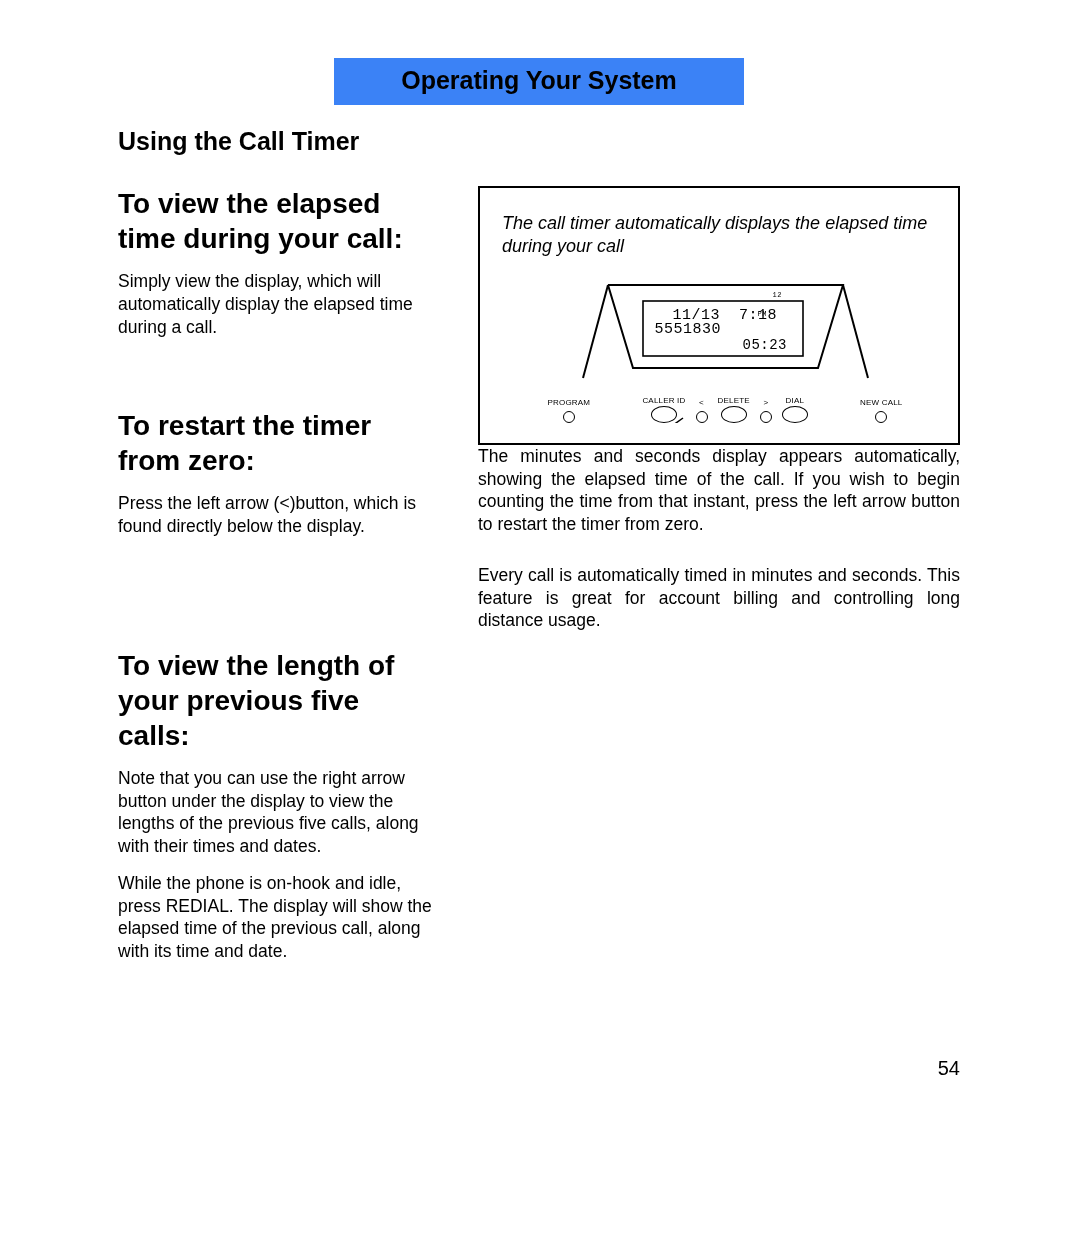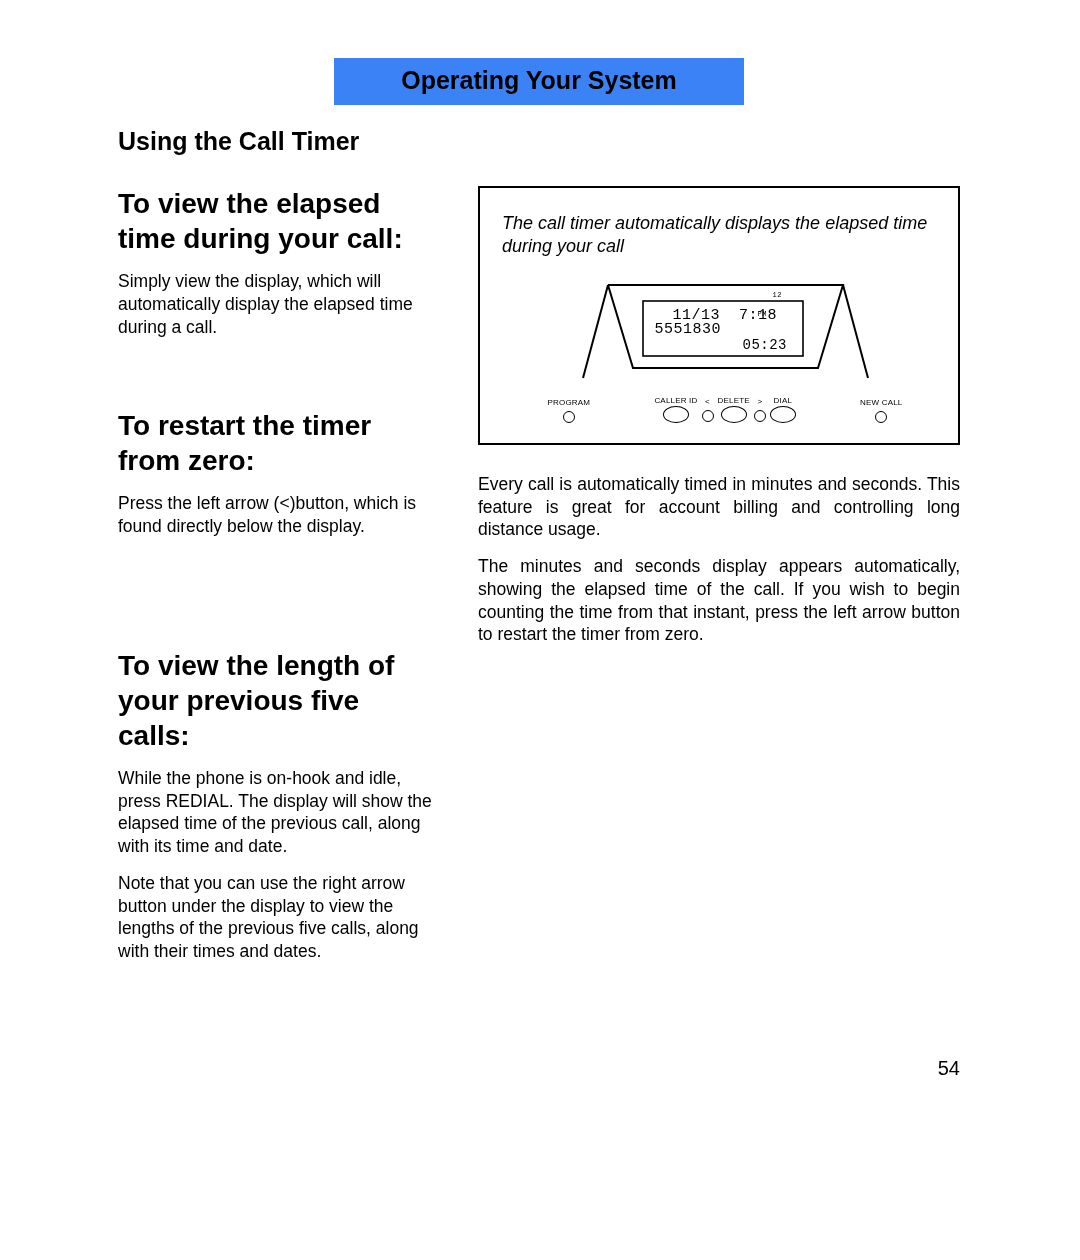--- a/index.html
+++ b/index.html
@@ -126,22 +126,22 @@
   .btn-circle-sm {
     width: 10px;
     height: 10px;
     border: 1.6px solid #000;
     border-radius: 50%;
     background: #fff;
     margin-top: 3px;
   }
   .mid-btns {
     display: flex;
-    gap: 4px;
-    align-items: center;
+    gap: 10px;
+    align-items: flex-end;
   }
 </style>
 </head>
 <body>
 
 <div class="page">
 
   <div class="header-banner">Operating Your System</div>
 
   <div class="section-title">Using the Call Timer</div>
@@ -155,22 +155,22 @@
         <p class="body">Simply view the display, which will automatically display the elapsed time during a call.</p>
       </div>
 
       <div class="block-gap-lg">
         <p class="subhead">To restart the timer from zero:</p>
         <p class="body">Press the left arrow (&lt;)button, which is found directly below the display.</p>
       </div>
 
       <div class="block-gap-xl">
         <p class="subhead">To view the length of your previous five calls:</p>
+        <p class="body">Note that you can use the right arrow button under the display to view the lengths of the previous five calls, along with their times and dates.</p>
         <p class="body">While the phone is on-hook and idle, press REDIAL.  The display will show the elapsed time of the previous call, along with its time and date.</p>
-        <p class="body">Note that you can use the right arrow button under the display to view the lengths of the previous five calls, along with their times and dates.</p>
       </div>
 
     </div>
 
     <div class="col col-right">
 
       <div class="figure-box">
         <div class="caption-top">The call timer automatically displays the elapsed time during your call</div>
 
         <div class="device">
@@ -226,20 +226,20 @@
 
             <div class="btn-group">
               <span class="btn-label">NEW CALL</span>
               <div class="btn-circle-sm"></div>
             </div>
           </div>
         </div>
 
       </div>
 
+      <p class="body justify">The minutes and seconds display appears automatically, showing the elapsed time of the call.  If you wish to begin counting the time from that instant, press the left arrow button to restart the timer from zero.</p>
       <p class="body justify" style="margin-top:28px;">Every call is automatically timed in minutes and seconds.  This feature is great for account billing and controlling long distance usage.</p>
-      <p class="body justify">The minutes and seconds display appears automatically, showing the elapsed time of the call.  If you wish to begin counting the time from that instant, press the left arrow button to restart the timer from zero.</p>
 
     </div>
   </div>
 
   <div class="page-number">54</div>
 </div>
 
 </body></html>

